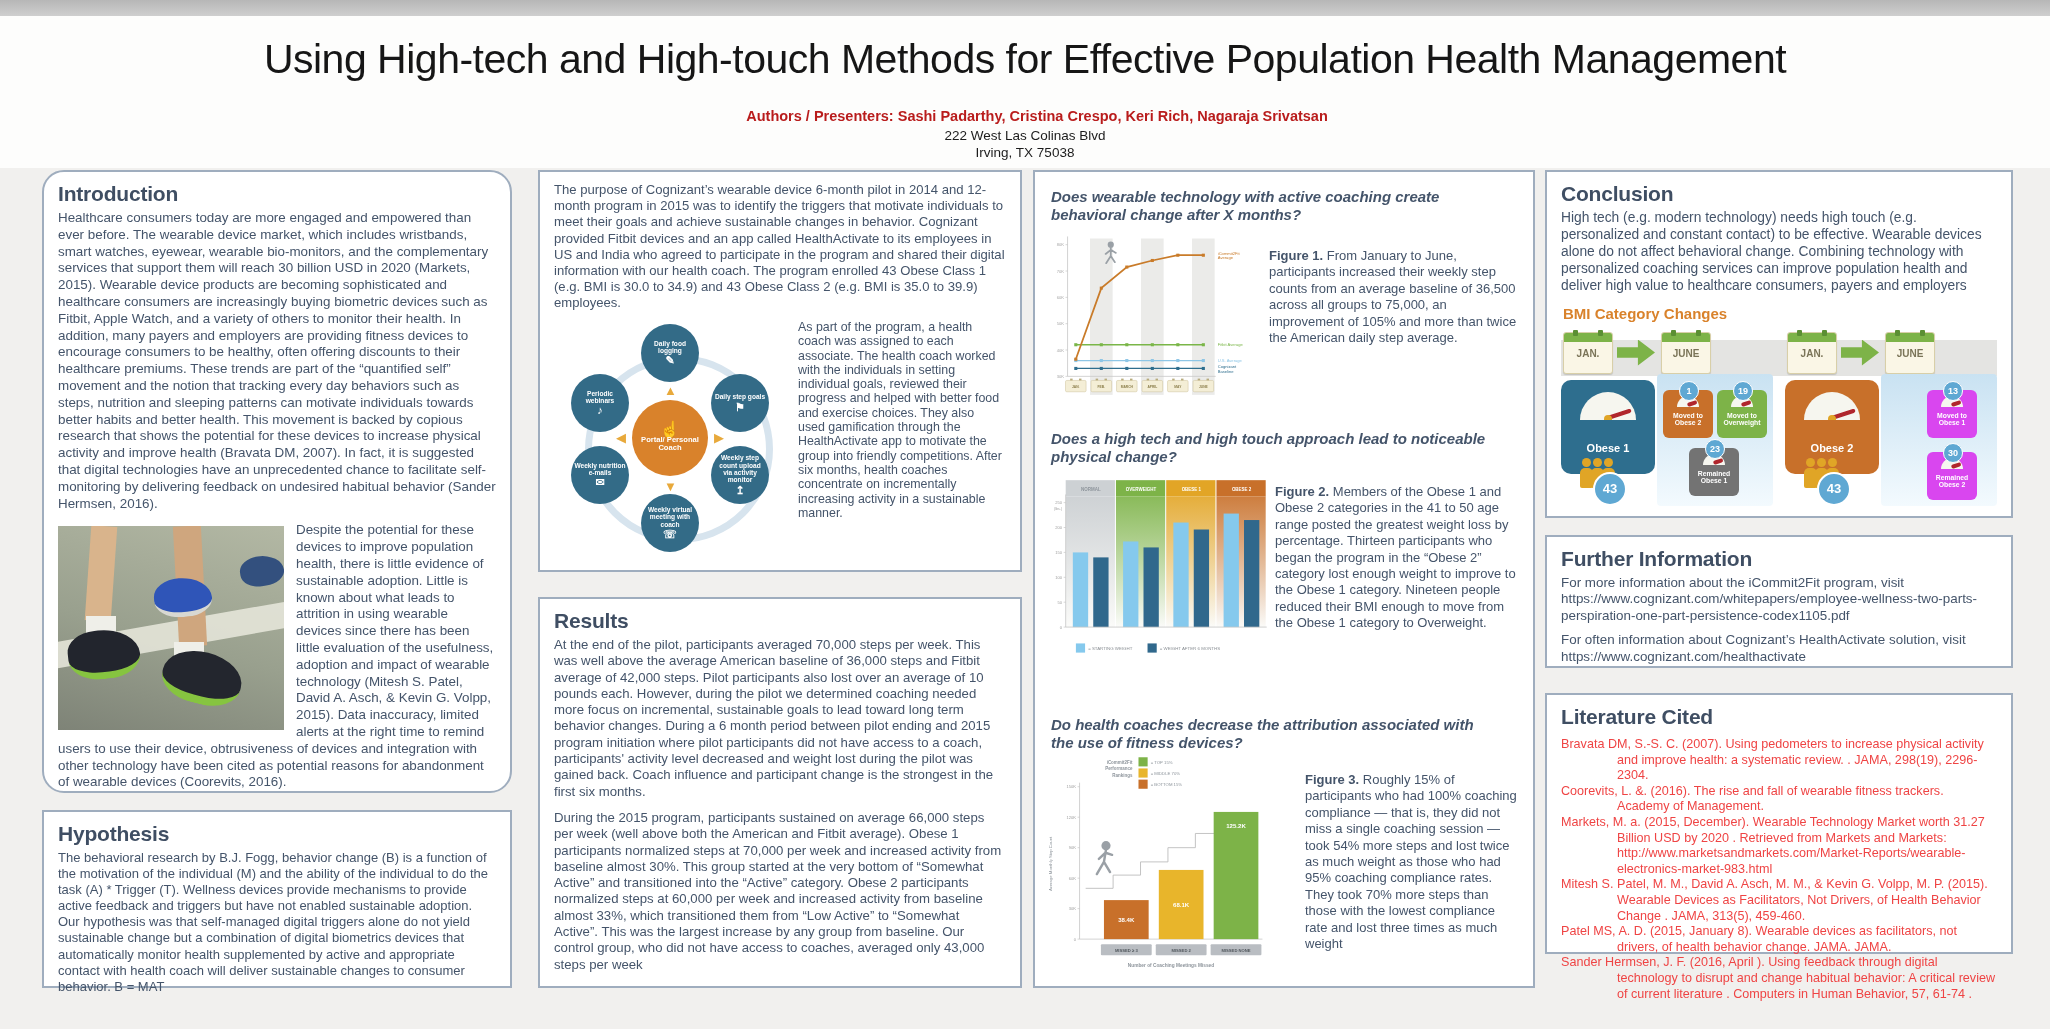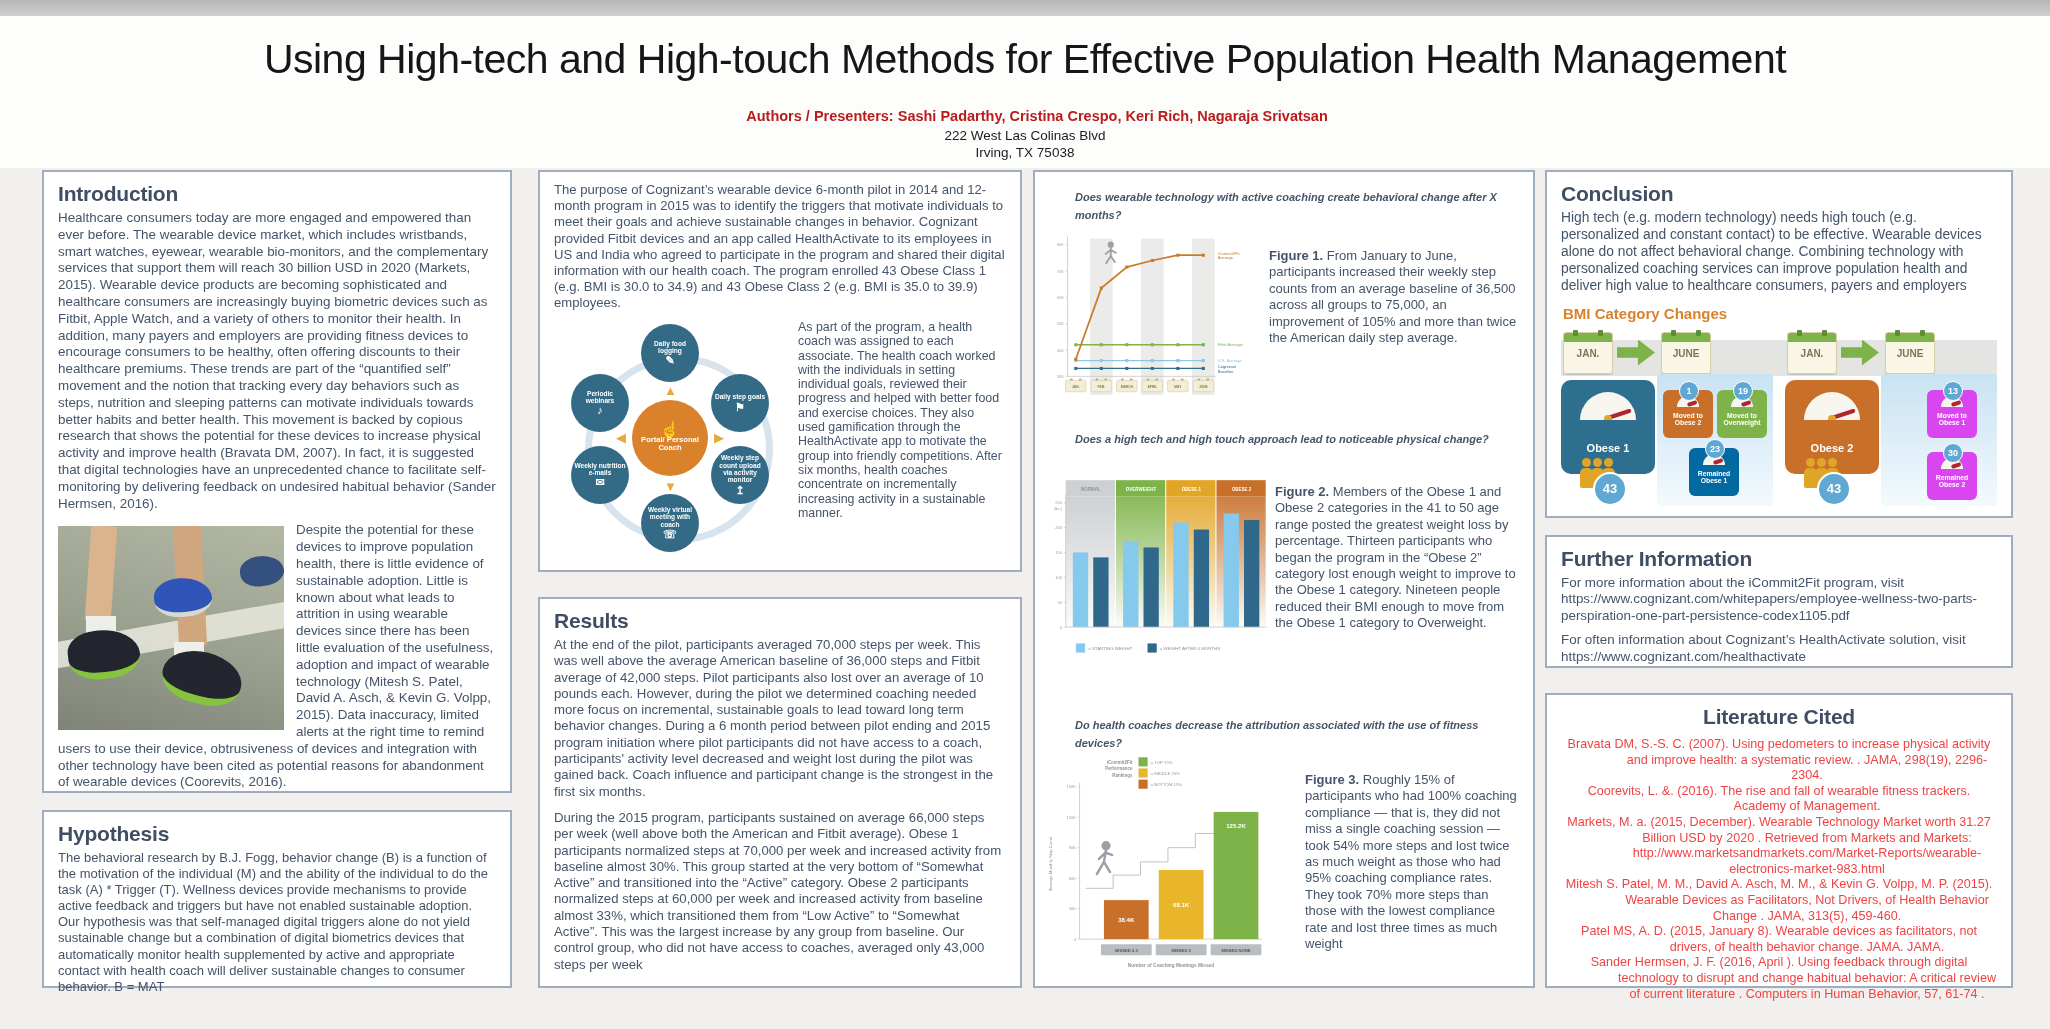--- a/index.html
+++ b/index.html
@@ -30,21 +30,21 @@
   .photo .shoe4{position:absolute;left:182px;top:30px;width:44px;height:30px;background:#33507e;border-radius:45% 55% 45% 45%;transform:rotate(-8deg);}
   
   .hub{position:absolute;}
   .hub-ring{position:absolute;border:7px solid #d7e4ee;border-radius:50%;}
   .hub-node{position:absolute;border-radius:50%;color:#fff;font-weight:bold;display:flex;flex-direction:column;align-items:center;justify-content:center;text-align:center;line-height:1.12;box-sizing:border-box;padding:3px;}
   .hub-sat{background:#336b87;font-size:6.6px;}
   .hub-center{background:#d9822b;font-size:7.6px;}
   .hub-ico{font-size:11px;line-height:12px;color:#fff;}
   .hub-arrow{position:absolute;color:#e8a93b;font-size:13px;line-height:13px;}
   
-  .question{position:absolute;font-size:11px;font-weight:bold;font-style:italic;color:#44546a;line-height:18px;margin-left:24px;}
+  .question{position:absolute;font-size:15px;font-weight:bold;font-style:italic;color:#44546a;line-height:18px;}
   .caption{position:absolute;font-size:13px;line-height:16.4px;color:#44546a;}
   .caption b{font-weight:bold;}
   
   .bmi-label{font-size:15px;font-weight:bold;color:#d9822b;margin:8px 0 6px 2px;}
   .bmi{position:relative;width:436px;height:186px;}
   .bmi-band{position:absolute;left:0;right:0;top:12px;height:36px;background:#e4e4e2;}
   .cal{position:absolute;width:48px;height:40px;background:#faf6e6;border:1px solid #d8cfa8;border-radius:3px;box-shadow:0 1px 1px rgba(0,0,0,.15);}
   .cal .bar{position:absolute;left:0;top:0;right:0;height:9px;background:#7db348;border-radius:2px 2px 0 0;}
   .cal .d1,.cal .d2{position:absolute;top:-3px;width:5px;height:6px;background:#5b8f33;border-radius:1px;}
   .cal .d1{left:9px;} .cal .d2{right:9px;}
@@ -72,21 +72,21 @@
 <body>
 
 <div class="canvas">
   <div class="topstrip"></div>
   <div class="headband"></div>
   <div class="title">Using High-tech and High-touch Methods for Effective Population Health Management</div>
   <div class="authors">Authors / Presenters: Sashi Padarthy, Cristina Crespo, Keri Rich, Nagaraja Srivatsan</div>
   <div class="addr1">222 West Las Colinas Blvd</div>
   <div class="addr2">Irving, TX 75038</div>
 
-  <section class="box" style="left:42px;top:170px;width:470px;height:623px;">
+  <section class="box" style="left:42px;top:170px;width:470px;height:623px;border-radius:22px;">
     <h2>Introduction</h2>
     <div class="body">
       <p>Healthcare consumers today are more engaged and empowered than ever before. The wearable device market, which includes wristbands, smart watches, eyewear, wearable bio-monitors, and the complementary services that support them will reach 30 billion USD in 2020 (Markets, 2015). Wearable device products are becoming sophisticated and healthcare consumers are increasingly buying biometric devices such as Fitbit, Apple Watch, and a variety of others to monitor their health. In addition, many payers and employers are providing fitness devices to encourage consumers to be healthy, often offering discounts to their healthcare premiums. These trends are part of the “quantified self” movement and the notion that tracking every day behaviors such as steps, nutrition and sleeping patterns can motivate individuals towards better habits and better health. This movement is backed by copious research that shows the potential for these devices to increase physical activity and improve health (Bravata  DM, 2007). In fact, it is suggested that digital technologies have an unprecedented chance to facilitate self-monitoring by delivering feedback on undesired habitual behavior (Sander Hermsen, 2016).</p>
       <p>
         <span class="photo">
           <span class="stripe"></span>
             <span class="leg1"></span>
             <span class="leg2"></span>
           <span class="sock1"></span>
             <span class="sock2"></span>
@@ -403,21 +403,21 @@
           <span class="cl">Moved to Obese 2</span>
           <div class="cnt">1</div>
         </div>
         <div class="bmi-chip" style="left: 156px; top: 62px; background: rgb(125, 179, 72);">
           <div class="gauge" style="left: 14px; top: 6px; width: 22px; height: 11px;">
             <div class="needle"></div>
           </div>
           <span class="cl">Moved to Overweight</span>
           <div class="cnt">19</div>
         </div>
-        <div class="bmi-chip" style="left: 128px; top: 120px; background: #0369a1;">
+        <div class="bmi-chip" style="left: 128px; top: 120px; background: #737373;">
           <div class="gauge" style="left: 14px; top: 6px; width: 22px; height: 11px;">
             <div class="needle"></div>
           </div>
           <span class="cl">Remained Obese 1</span>
           <div class="cnt">23</div>
         </div>
         <div class="cal" style="left: 226px; top: 4px;">
           <div class="bar"></div>
           <div class="d1"></div>
           <div class="d2"></div>
@@ -471,21 +471,21 @@
   </section>
 
   <section class="box" style="left:1545px;top:535px;width:468px;height:133px;">
     <h2>Further Information</h2>
     <div class="body" style="font-size:13.4px;line-height:16.4px;">
       <p style="margin-bottom:8px;">For more information about the iCommit2Fit program, visit https://www.cognizant.com/whitepapers/employee-wellness-two-parts-perspiration-one-part-persistence-codex1105.pdf</p>
       <p>For often information about Cognizant’s HealthActivate solution, visit https://www.cognizant.com/healthactivate</p>
     </div>
   </section>
 
-  <section class="box" style="left:1545px;top:693px;width:468px;height:295px;text-align:center;">
+  <section class="box" style="left:1545px;top:693px;width:468px;height:261px;">
     <h2>Literature Cited</h2>
     <div class="refs" id="refs-list">
         <p class="ref">Bravata  DM, S.-S. C. (2007). Using pedometers to increase physical activity and improve health: a systematic review. . JAMA, 298(19), 2296-2304.</p>
         <p class="ref">Coorevits, L. &amp;. (2016). The rise and fall of wearable fitness trackers. Academy of Management.</p>
         <p class="ref">Markets, M. a. (2015, December). Wearable Technology Market worth 31.27 Billion  USD by 2020 . Retrieved from Markets and Markets: http://www.marketsandmarkets.com/Market-Reports/wearable-electronics-market-983.html</p>
         <p class="ref">Mitesh S. Patel, M. M., David A. Asch, M. M., &amp; Kevin G. Volpp, M. P. (2015). Wearable Devices as Facilitators, Not Drivers, of Health Behavior Change . JAMA, 313(5), 459-460.</p>
         <p class="ref">Patel MS, A. D. (2015, January 8). Wearable devices as facilitators, not drivers, of health behavior change. JAMA. JAMA.</p>
         <p class="ref">Sander Hermsen, J. F. (2016, April ). Using feedback through digital  technology to disrupt and change habitual behavior: A critical review of current literature . Computers in Human Behavior, 57, 61-74 .</p>
       </div>
   </section>

